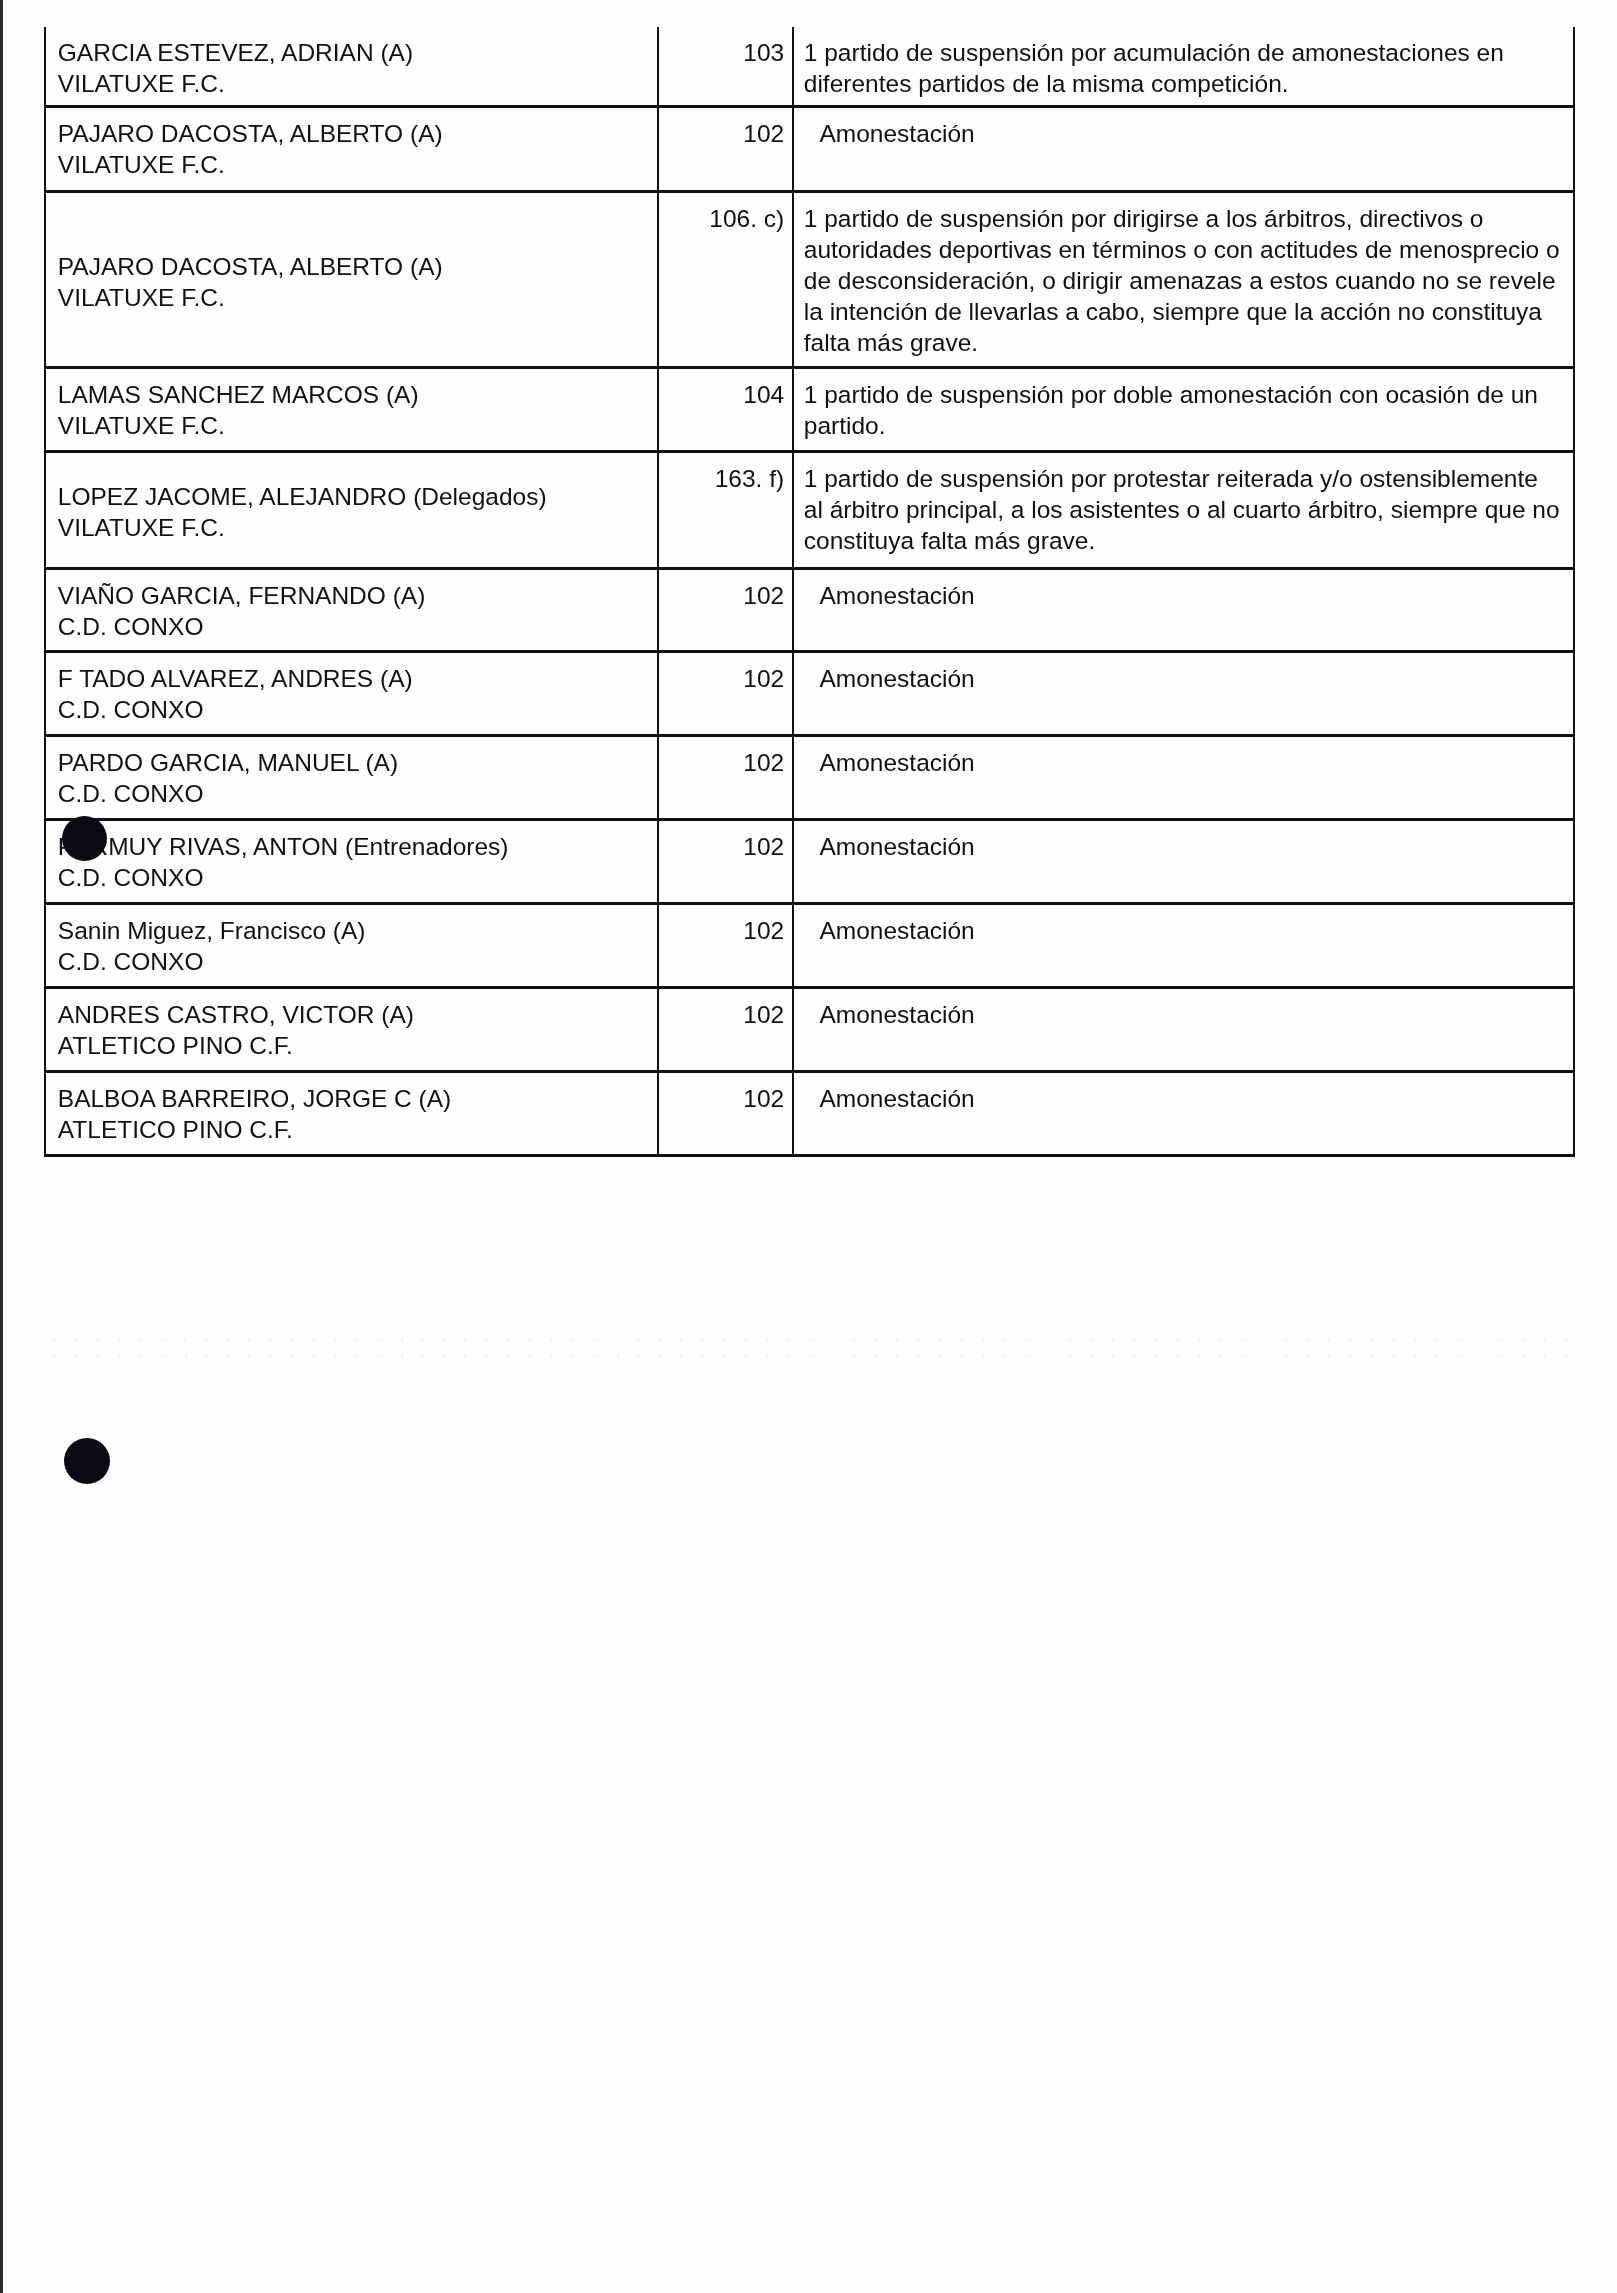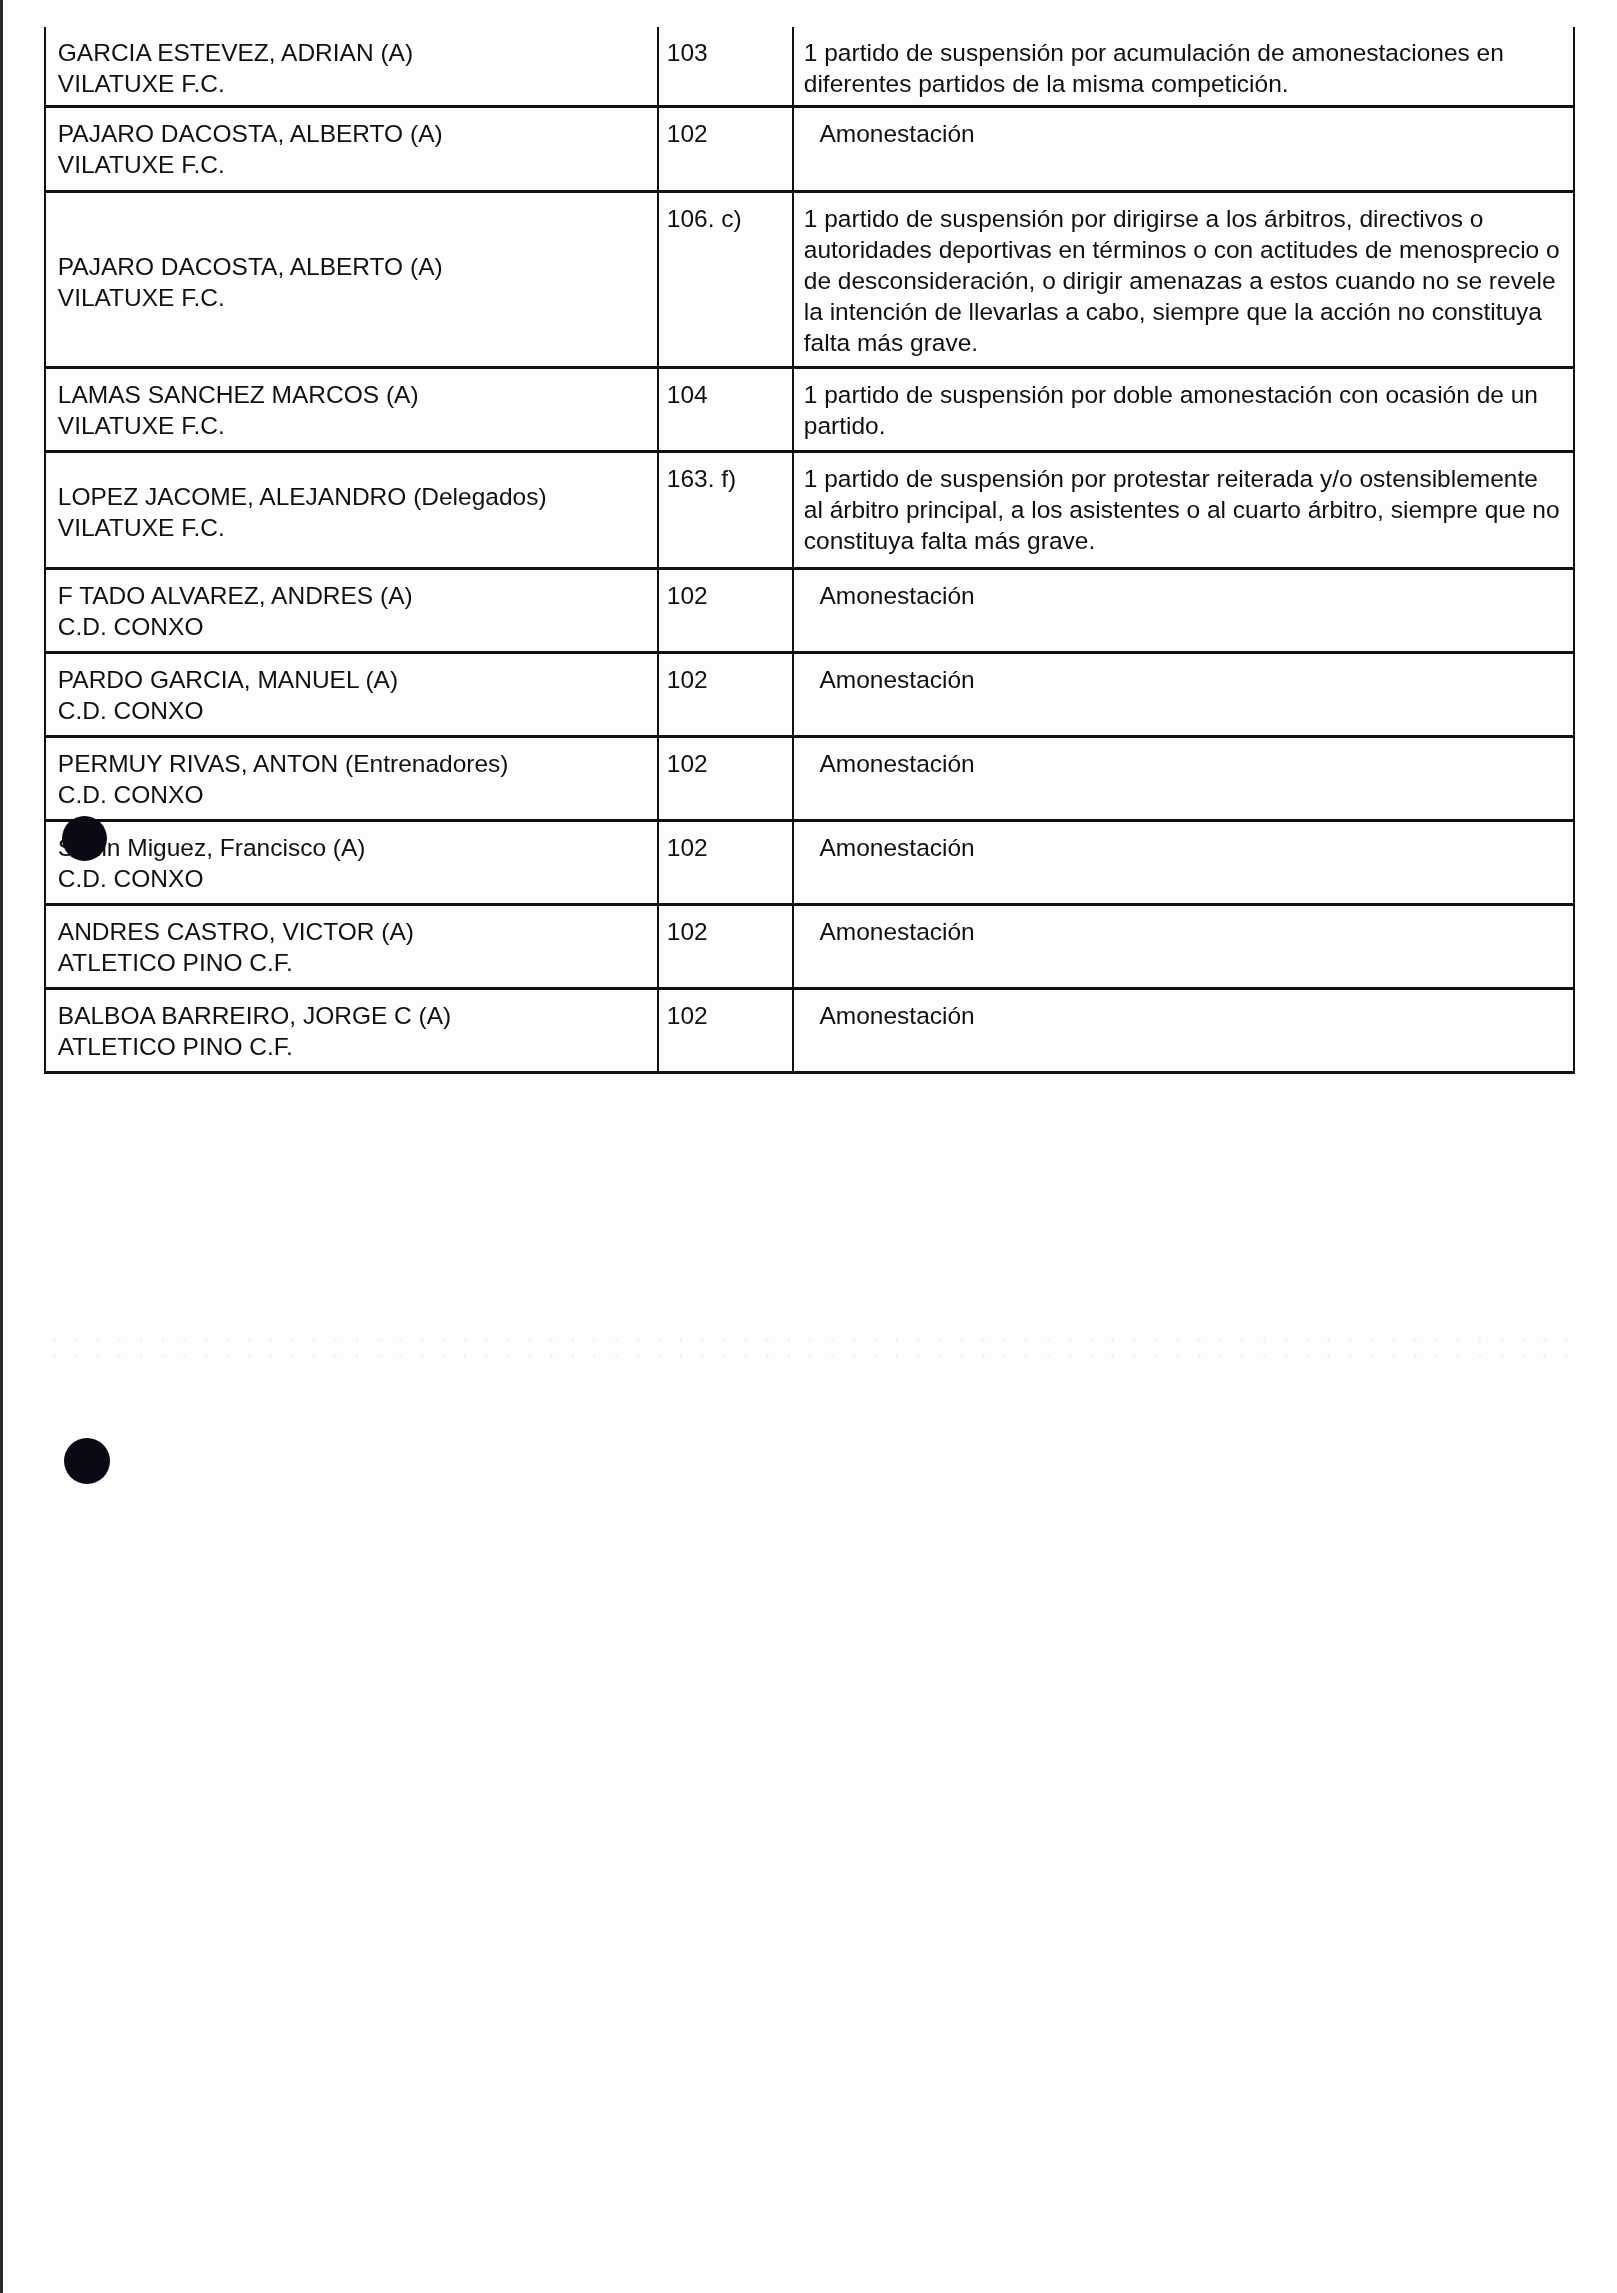--- a/index.html
+++ b/index.html
@@ -30,21 +30,21 @@
       vertical-align: top;
       font-size: 24.5px;
       line-height: 31px;
       padding: 0;
     }
     table.sanctions tr:first-child td { border-top: none; }
     col.c-name { width: 613px; }
     col.c-art { width: 135px; }
     col.c-desc { width: 781px; }
     td.name-cell { padding: 9.8px 9.8px 5.9px 11.8px !important; margin-left: 16px; }
-    td.art-cell { text-align: left; padding: 9.8px 7.8px 5.9px 7.8px !important; }
+    td.art-cell { text-align: right; padding: 9.8px 7.8px 5.9px 7.8px !important; }
     td.desc-cell { padding: 9.8px 9.8px 5.9px 9.8px !important; margin-left: 35px; }
     td.desc-cell .desc-text { display: block; }
     .name-line, .club-line { display: block; white-space: nowrap; }
     tr.r-tall td.name-cell { vertical-align: middle; }
     .dot {
       position: absolute; border-radius: 50%; background: #0a0a14;
     }
     .dot-1 { left: 62px; top: 816px; width: 45px; height: 45px; }
     .dot-2 { left: 64px; top: 1438px; width: 46px; height: 46px; }
     .scan-band {
@@ -110,20 +110,30 @@
       <tr style="height:117px">
         <td class="name-cell" style="vertical-align:middle">
           <span class="name-line">LOPEZ JACOME, ALEJANDRO (Delegados)</span>
           <span class="club-line">VILATUXE F.C.</span>
         </td>
         <td class="art-cell">163. f)</td>
         <td class="desc-cell">
             <span class="desc-text">1 partido de suspensión por protestar reiterada y/o ostensiblemente al árbitro principal, a los asistentes o al cuarto árbitro, siempre que no constituya falta más grave.</span>
           </td>
       </tr>
+      <tr style="height:83px">
+        <td class="name-cell">
+          <span class="name-line">VIAÑO GARCIA, FERNANDO (A)</span>
+          <span class="club-line">C.D. CONXO</span>
+        </td>
+        <td class="art-cell">102</td>
+        <td class="desc-cell">
+            <span class="desc-text" style="padding-left:15.7px">Amonestación</span>
+          </td>
+      </tr>
       <tr style="height:84px">
         <td class="name-cell">
           <span class="name-line">F  TADO ALVAREZ, ANDRES (A)</span>
           <span class="club-line">C.D. CONXO</span>
         </td>
         <td class="art-cell">102</td>
         <td class="desc-cell">
             <span class="desc-text" style="padding-left:15.7px">Amonestación</span>
           </td>
       </tr>

